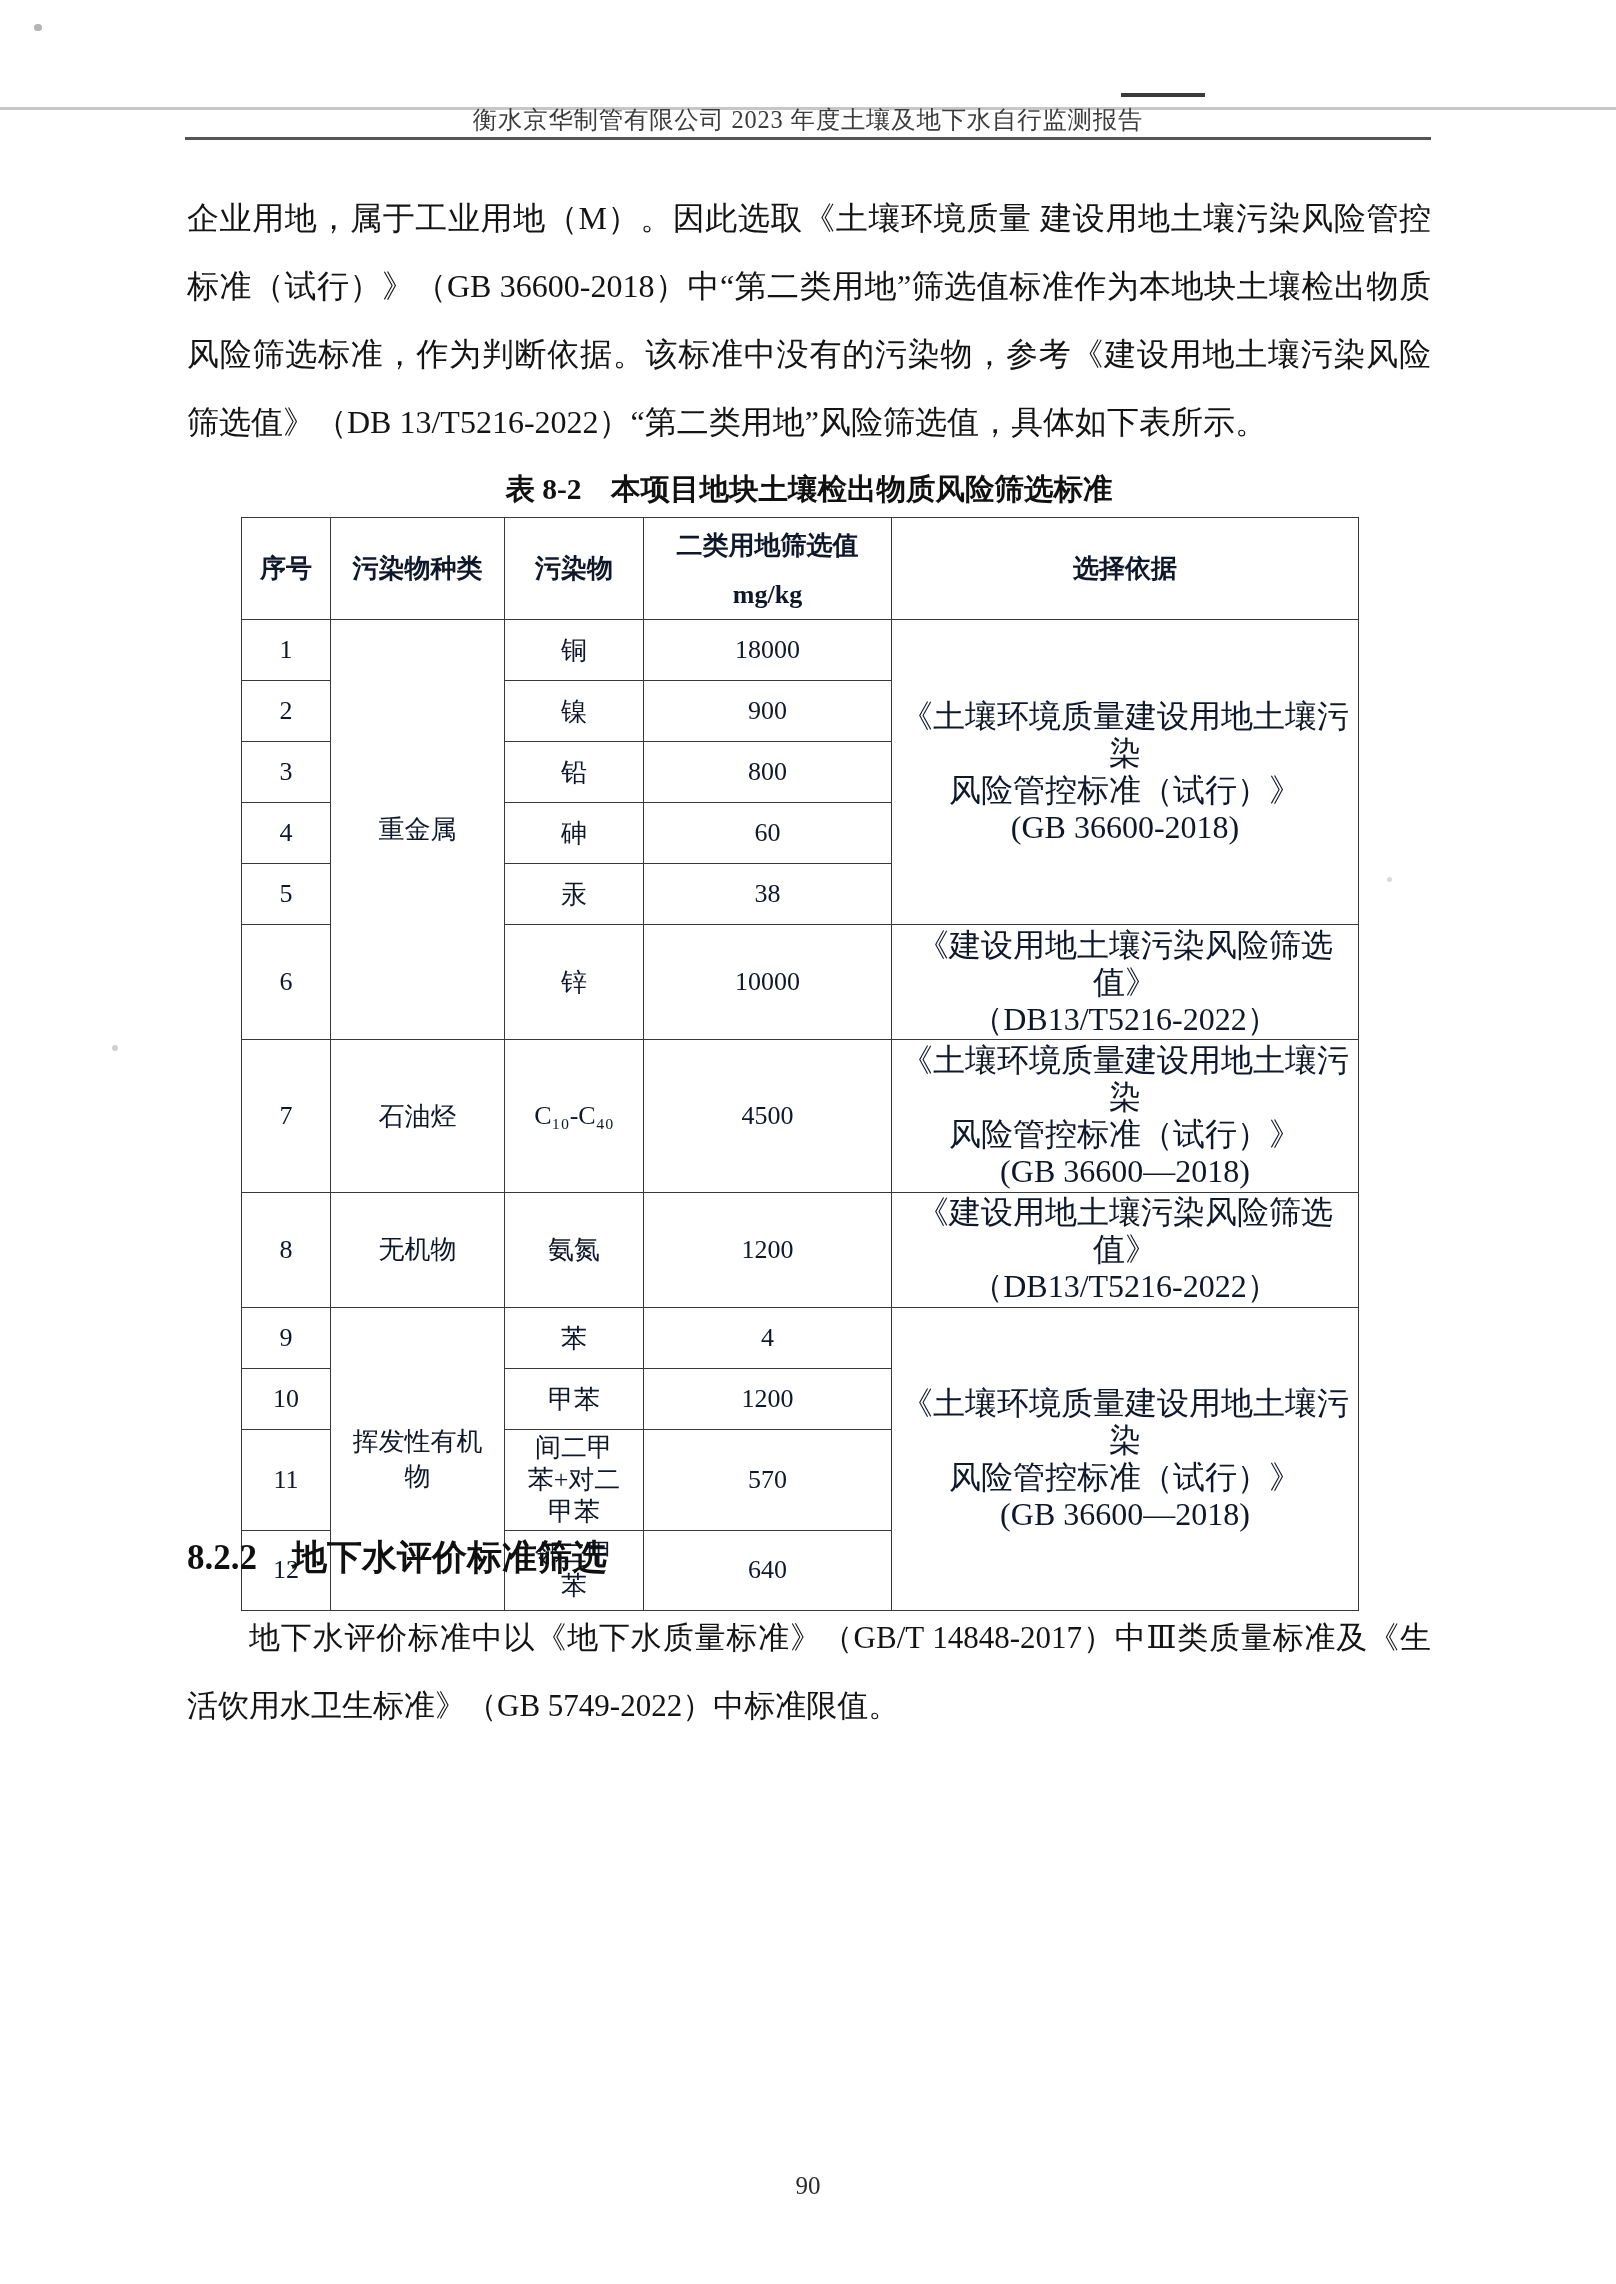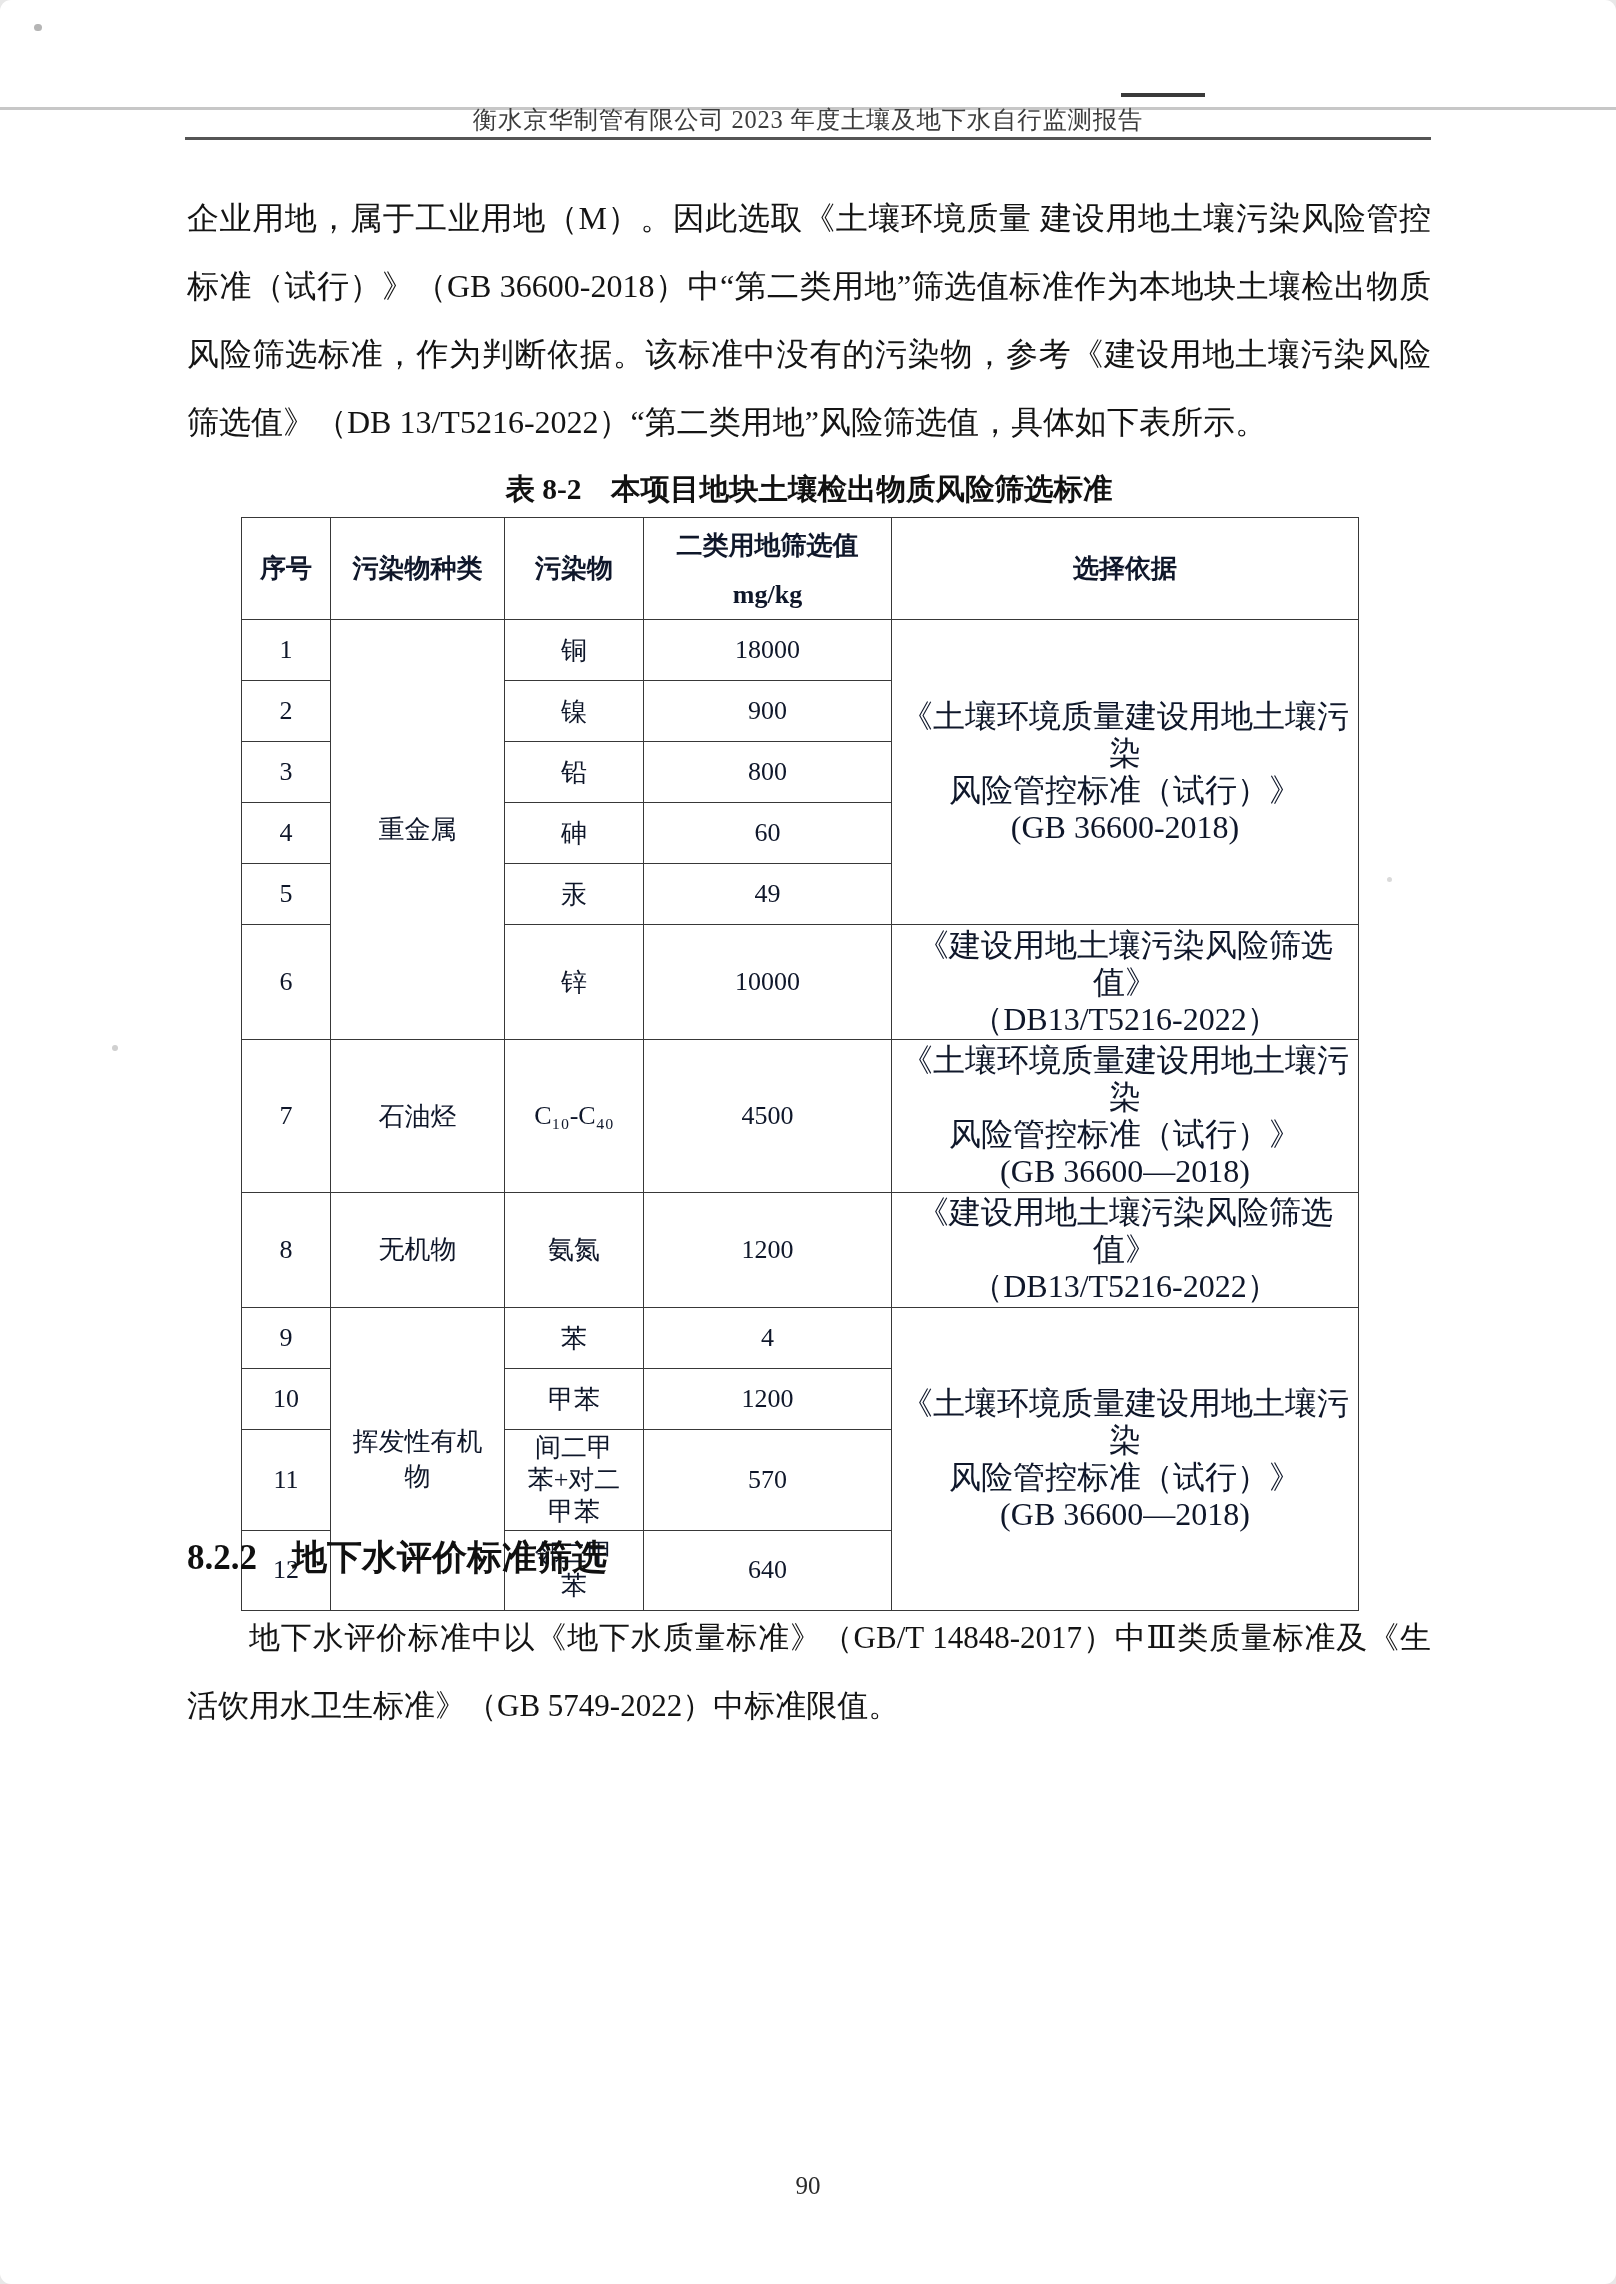--- a/index.html
+++ b/index.html
@@ -4,21 +4,20 @@
 <style>
   html,body{margin:0;padding:0;background:#e8e8e8;}
   .page{
     position:relative;
     width:1616px;height:2284px;
     background:#ffffff;
     margin:0 auto;
     overflow:hidden;
     font-family:"Liberation Serif","DejaVu Serif",serif;
     color:#1f1f1f;
-    border-radius:11px;
   }
   
   .hdr-rule-light{position:absolute;left:0;top:107px;width:1616px;height:2.5px;background:#c7c7c7;}
   .hdr-mark{position:absolute;left:1121px;top:93px;width:84px;height:4.2px;background:#3a3a3a;}
   .hdr-title{
     position:absolute;left:0;top:103px;width:1616px;
     text-align:center;font-size:24.4px;line-height:34px;color:#3c3c3c;
     letter-spacing:0.8px;
   }
   .hdr-rule-dark{position:absolute;left:185px;top:137px;width:1246px;height:2.5px;background:#555555;}
@@ -132,21 +131,21 @@
         <td>800</td>
       </tr>
       <tr class="h-sm">
         <td>4</td>
         <td>砷</td>
         <td>60</td>
       </tr>
       <tr class="h-sm">
         <td>5</td>
         <td>汞</td>
-        <td>49</td>
+        <td>38</td>
       </tr>
       <tr class="h-md">
         <td>6</td>
         <td>锌</td>
         <td>10000</td>
         <td class="basis">《建设用地土壤污染风险筛选值》
 （DB13/T5216-2022）</td>
       </tr>
 
       <tr class="h-lg">

